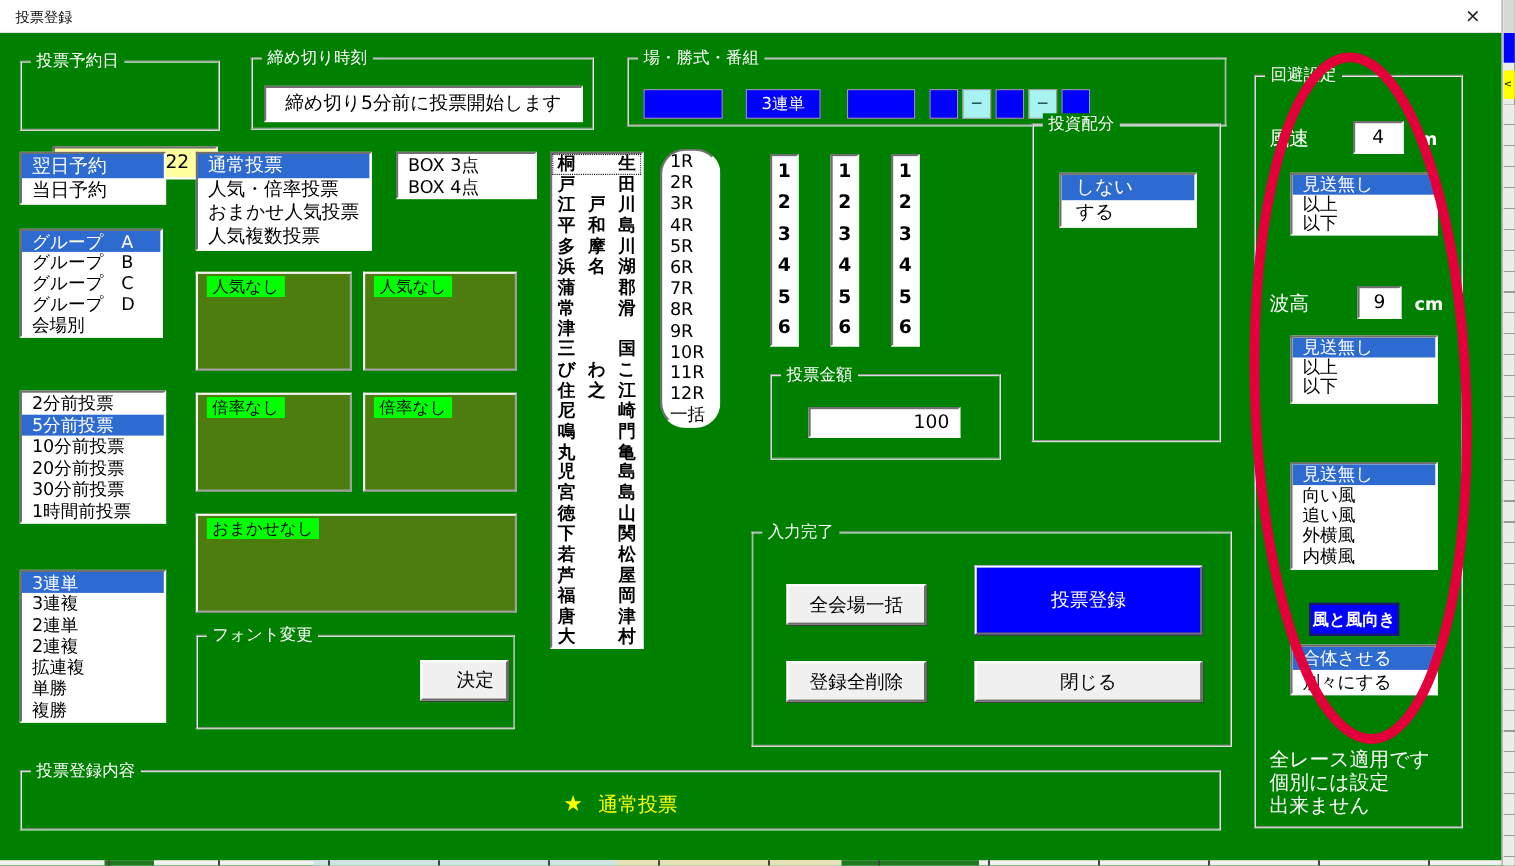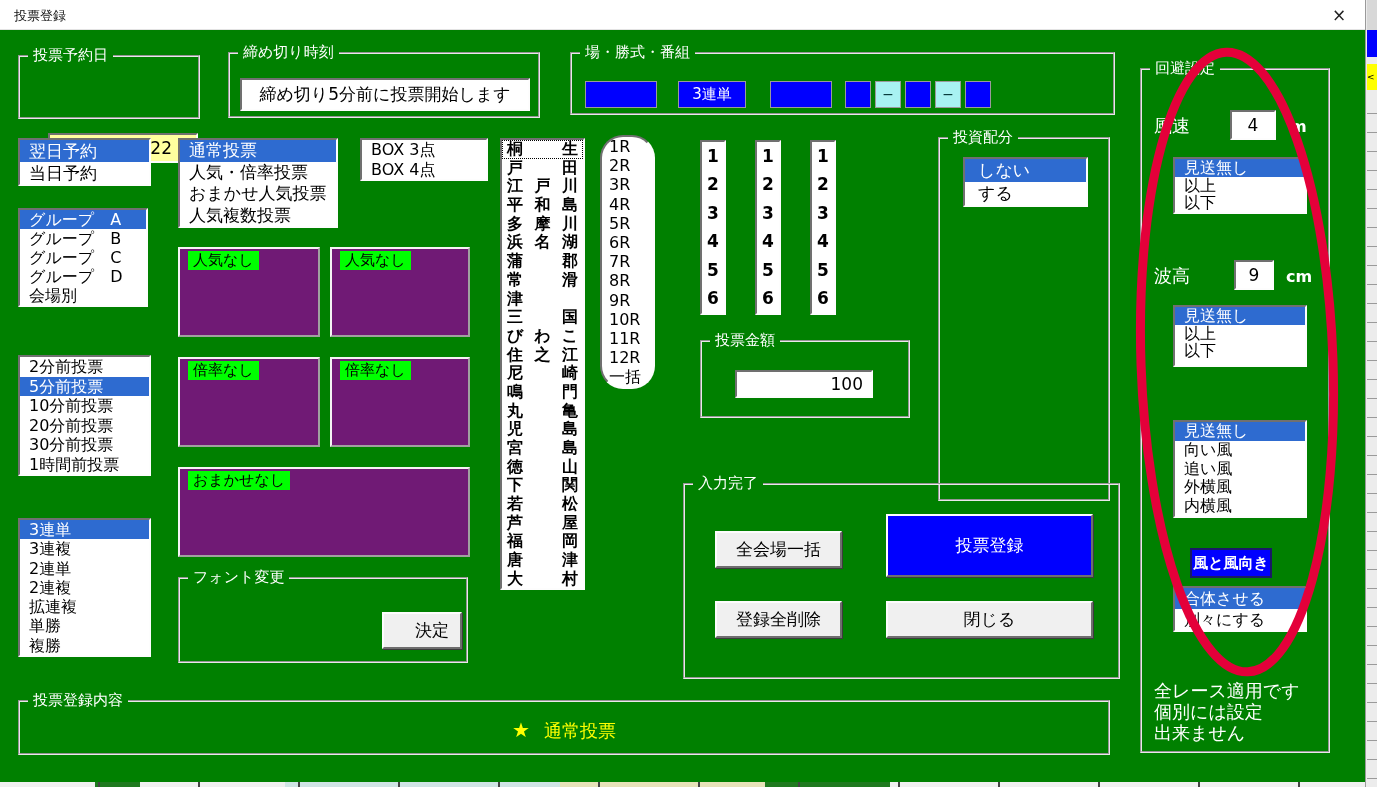--- a/index.html
+++ b/index.html
@@ -29,21 +29,21 @@
   
   .xl-bottom { position:absolute; left:0; top:782px; width:1365px; height:5px; background:#f0f0f0; }
   .xl-bottom .ticks { position:absolute; inset:0;
     background:repeating-linear-gradient(90deg,transparent 0 98px,#444 98px 100px); }
   .seg { position:absolute; top:0; height:5px; }
 
   
   .grp { position:absolute; border:2px groove #e9e9e9; }
   .grp > .cap { position:absolute; top:-11px; left:8px; padding:0 5px; background:#008000;
     color:#fff; font-size:15px; white-space:nowrap; }
-  .grp.greenframe { background:#701a75; border:2px outset #f4f4f4; }
+  .grp.greenframe { background:#4d7c0f; border:2px outset #f4f4f4; }
   .grp.greenframe > .cap { background:#00ff00; color:#000; top:2px; left:8px; }
 
   
   .listbox { position:absolute; background:#fff;
     border:2px solid; border-color:#707070 #fdfdfd #fdfdfd #707070; overflow:hidden; }
   .li { color:#000; white-space:nowrap; padding-left:9px; cursor:default; }
   .li.sel { background:#2e6bd0; color:#fff; }
   .li.focus { outline:1px dotted #000; outline-offset:-1px; }
 
   .lst-day .li     { height:22px; line-height:22px; font-size:17px; }
@@ -241,21 +241,21 @@
     </div>
   <div class="listbox lst-boats" style="left:810px; top:140px; width:26px; height:175px;">
       <div class="li">1</div>
       <div class="li">2</div>
       <div class="li">3</div>
       <div class="li">4</div>
       <div class="li">5</div>
       <div class="li">6</div>
     </div>
 
-  <div class="grp" style="left:938px; top:137px; width:172px; height:364px;">
+  <div class="grp" style="left:938px; top:112px; width:172px; height:290px;">
     <span class="cap">投資配分</span>
   </div>
   <div class="listbox lst-invest" style="left:963px; top:157px; width:125px; height:50px;">
       <div class="li sel">しない</div>
       <div class="li">する</div>
     </div>
 
   <div class="grp" style="left:700px; top:340px; width:210px; height:78px;">
     <span class="cap">投票金額</span>
     <input class="numinput" style="left: 33px; top: 28px; width: 138px; height: 28px; text-align: right; padding-right: 8px;" value="100">
@@ -272,21 +272,21 @@
   </div>
   <div class="grp greenframe" style="left:330px; top:357px; width:140px; height:90px;">
     <span class="cap">倍率なし</span>
   </div>
   <div class="grp greenframe" style="left:178px; top:467px; width:292px; height:90px;">
     <span class="cap">おまかせなし</span>
   </div>
 
   <div class="grp" style="left:178px; top:577px; width:290px; height:86px;">
     <span class="cap">フォント変更</span>
-    <button class="btn" style="left:202px; top:33px; width:80px; height:37px;padding-left:20px;">決定</button>
+    <button class="btn" style="left:202px; top:21px; width:80px; height:37px;padding-left:20px;">決定</button>
   </div>
 
   <div class="grp" style="left:683px; top:483px; width:437px; height:196px;">
     <span class="cap">入力完了</span>
     <button class="btn" style="left:30px; top:46px; width:127px; height:37px;">全会場一括</button>
     <button class="btn bluebtn" style="left:201px; top:29px; width:207px; height:63px;">投票登録</button>
     <button class="btn" style="left:30px; top:116px; width:127px; height:37px;">登録全削除</button>
     <button class="btn" style="left:201px; top:116px; width:207px; height:37px;">閉じる</button>
   </div>
 

